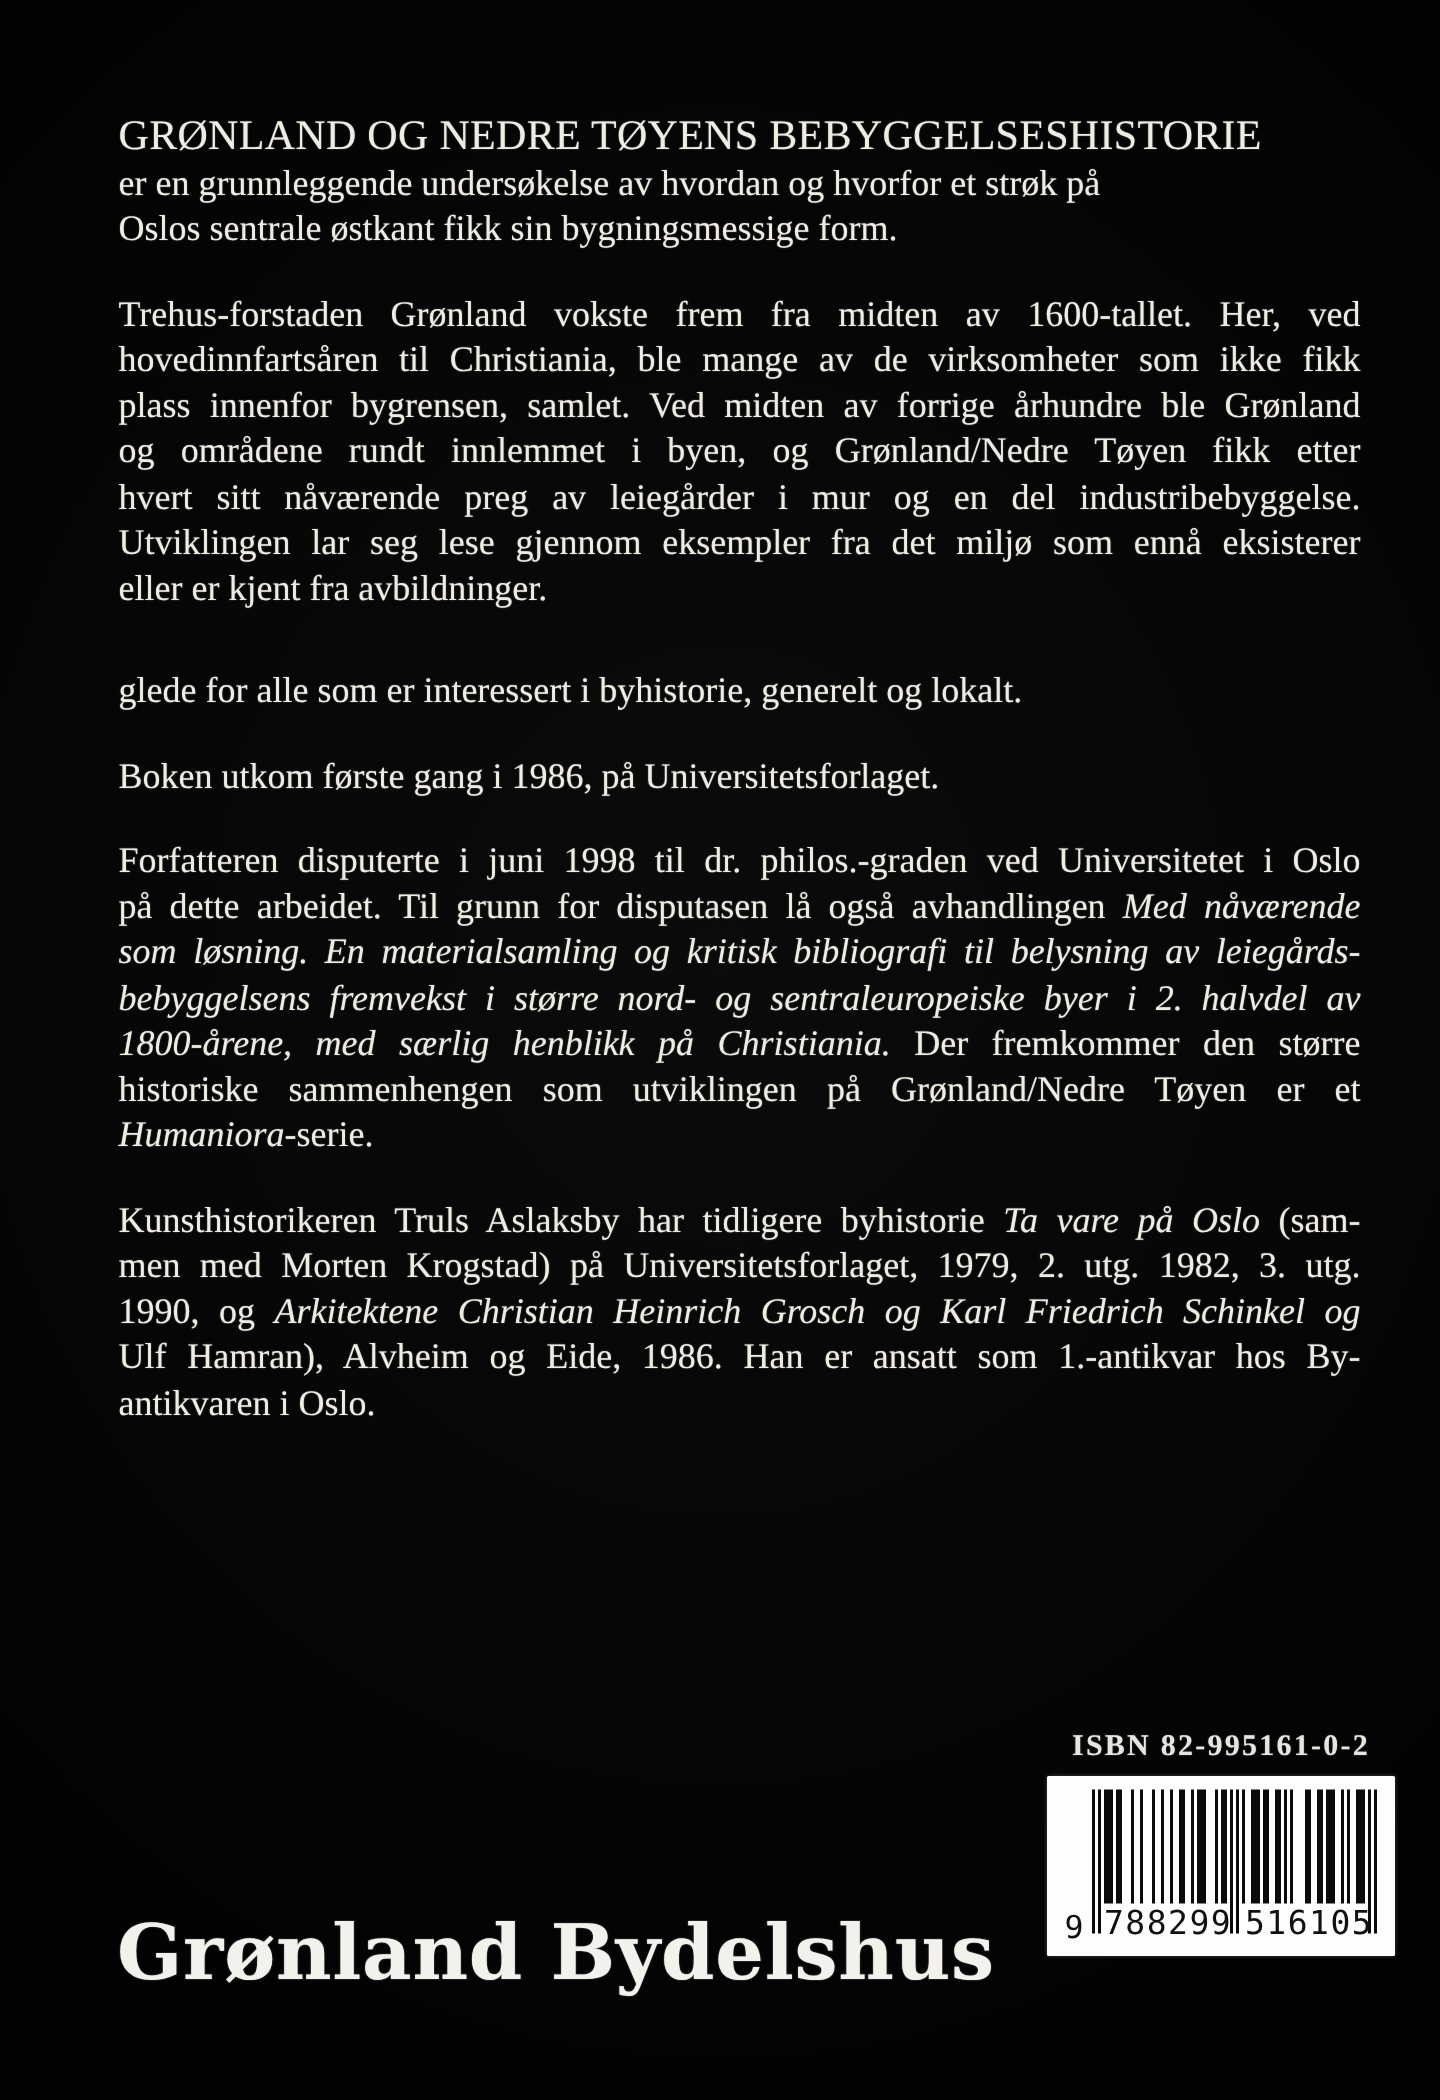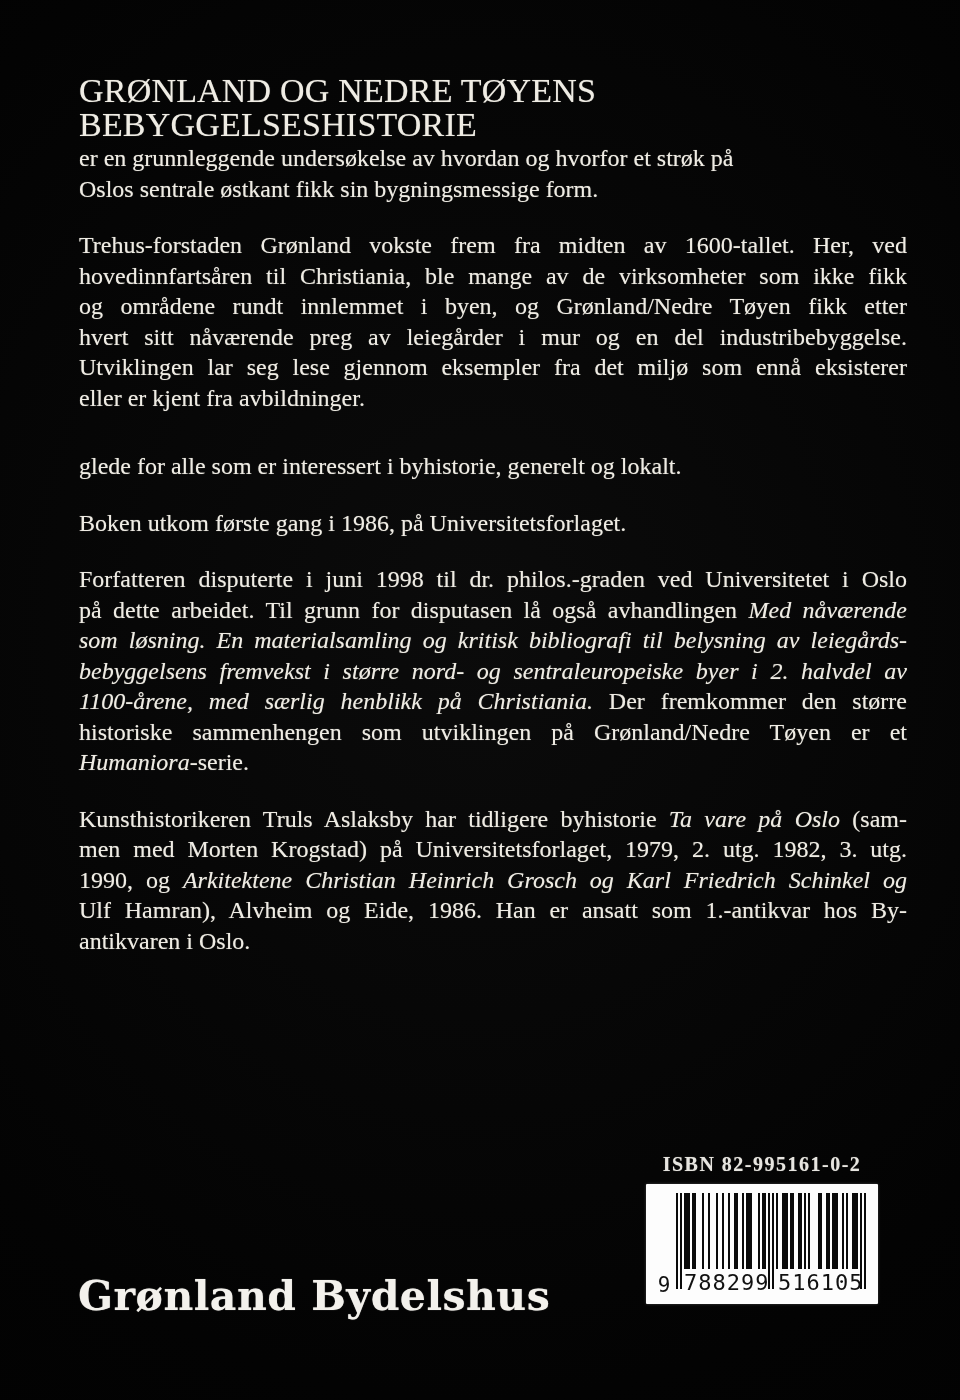--- a/index.html
+++ b/index.html
@@ -15,24 +15,24 @@
   
   .text-block{
     position:absolute;left:79px;top:76px;width:828px;
     color:#efece4;font-size:24px;line-height:30.5px;
     text-shadow:0 0 1px rgba(240,237,228,.5);
   }
   .para{margin:0 0 26px 0}
   .para:nth-child(2){margin-bottom:38px}
   .line{white-space:normal}
   .line.just{text-align:justify;text-align-last:justify}
-  .caps{font-size:34px;letter-spacing:.2px}
+  .caps{font-size:28px;letter-spacing:.2px}
   .it{font-style:italic}
   
-  .isbn-area{position:absolute;left:616px;top:1153px;width:292px;text-align:center}
+  .isbn-area{position:absolute;left:668px;top:1153px;width:292px;text-align:center}
   .isbn-label{
     font-weight:bold;font-size:20px;color:#e7e5e0;letter-spacing:1.5px;
     text-shadow:0 0 1px rgba(240,237,228,.5);
   }
   .barcode{
     margin:8px auto 0 auto;width:232px;height:120px;background:#fdfdfd;
     position:relative;border-radius:1px;box-shadow:0 0 3px rgba(255,255,255,.25);
   }
   .bars{position:absolute;left:30px;top:9px;display:flex}
   .bc-module{width:2px;height:76px;background:transparent}
@@ -40,55 +40,56 @@
   .bc-module.on.guard{height:96px}
   .bc-digits{position:absolute;left:0;top:86px;width:232px;height:26px;
     font-family:"DejaVu Sans Mono",monospace;font-size:22px;color:#111;line-height:26px}
   .bc-lead{position:absolute;left:8px;top:2px;width:20px;text-align:center;font-size:21px}
   .bc-g1{position:absolute;left:38px;width:82px;text-align:left;letter-spacing:1px}
   .bc-g2{position:absolute;left:132px;width:82px;text-align:left;letter-spacing:1px}
   
   .publisher{
     position:absolute;left:78px;top:1272px;
     font-family:"DejaVu Serif",serif;font-weight:bold;
-    font-size:41px;color:#f3f1ec;letter-spacing:.5px;
+    font-size:51px;color:#f3f1ec;letter-spacing:.5px;
     text-shadow:0 0 1px rgba(243,241,236,.6);
   }
 </style>
 </head>
 <body>
 
 <div class="cover">
 
   <main class="text-block">
       <div class="para">
         <div class="line"><span class="caps">GRØNLAND OG NEDRE TØYENS BEBYGGELSESHISTORIE</span></div>
         <div class="line"><span>er en grunnleggende undersøkelse av hvordan og hvorfor et strøk på</span></div>
         <div class="line"><span>Oslos sentrale østkant fikk sin bygningsmessige form.</span></div>
       </div>
       <div class="para">
         <div class="line just"><span>Trehus-forstaden Grønland vokste frem fra midten av 1600-tallet. Her, ved</span></div>
         <div class="line just"><span>hovedinnfartsåren til Christiania, ble mange av de virksomheter som ikke fikk</span></div>
+        <div class="line just"><span>plass innenfor bygrensen, samlet. Ved midten av forrige århundre ble Grønland</span></div>
         <div class="line just"><span>og områdene rundt innlemmet i byen, og Grønland/Nedre Tøyen fikk etter</span></div>
         <div class="line just"><span>hvert sitt nåværende preg av leiegårder i mur og en del industribebyggelse.</span></div>
         <div class="line just"><span>Utviklingen lar seg lese gjennom eksempler fra det miljø som ennå eksisterer</span></div>
         <div class="line"><span>eller er kjent fra avbildninger.</span></div>
       </div>
       <div class="para">
         <div class="line"><span>glede for alle som er interessert i byhistorie, generelt og lokalt.</span></div>
       </div>
       <div class="para">
         <div class="line"><span>Boken utkom første gang i 1986, på Universitetsforlaget.</span></div>
       </div>
       <div class="para">
         <div class="line just"><span>Forfatteren disputerte i juni 1998 til dr. philos.-graden ved Universitetet i Oslo</span></div>
         <div class="line just"><span>på dette arbeidet. Til grunn for disputasen lå også avhandlingen </span><span class="it">Med nåværende</span></div>
         <div class="line just"><span class="it">som løsning. En materialsamling og kritisk bibliografi til belysning av leiegårds-</span></div>
         <div class="line just"><span class="it">bebyggelsens fremvekst i større nord- og sentraleuropeiske byer i 2. halvdel av</span></div>
-        <div class="line just"><span class="it">1100-årene, med særlig henblikk på Christiania.</span><span> Der fremkommer den større</span></div>
+        <div class="line just"><span class="it">1800-årene, med særlig henblikk på Christiania.</span><span> Der fremkommer den større</span></div>
         <div class="line just"><span>historiske sammenhengen som utviklingen på Grønland/Nedre Tøyen er et</span></div>
         <div class="line"><span class="it">Humaniora</span><span>-serie.</span></div>
       </div>
       <div class="para">
         <div class="line just"><span>Kunsthistorikeren Truls Aslaksby har tidligere byhistorie </span><span class="it">Ta vare på Oslo</span><span> (sam-</span></div>
         <div class="line just"><span>men med Morten Krogstad) på Universitetsforlaget, 1979, 2. utg. 1982, 3. utg.</span></div>
         <div class="line just"><span>1990, og </span><span class="it">Arkitektene Christian Heinrich Grosch og Karl Friedrich Schinkel og</span></div>
         <div class="line just"><span>Ulf Hamran), Alvheim og Eide, 1986. Han er ansatt som 1.-antikvar hos By-</span></div>
         <div class="line"><span>antikvaren i Oslo.</span></div>
       </div>

